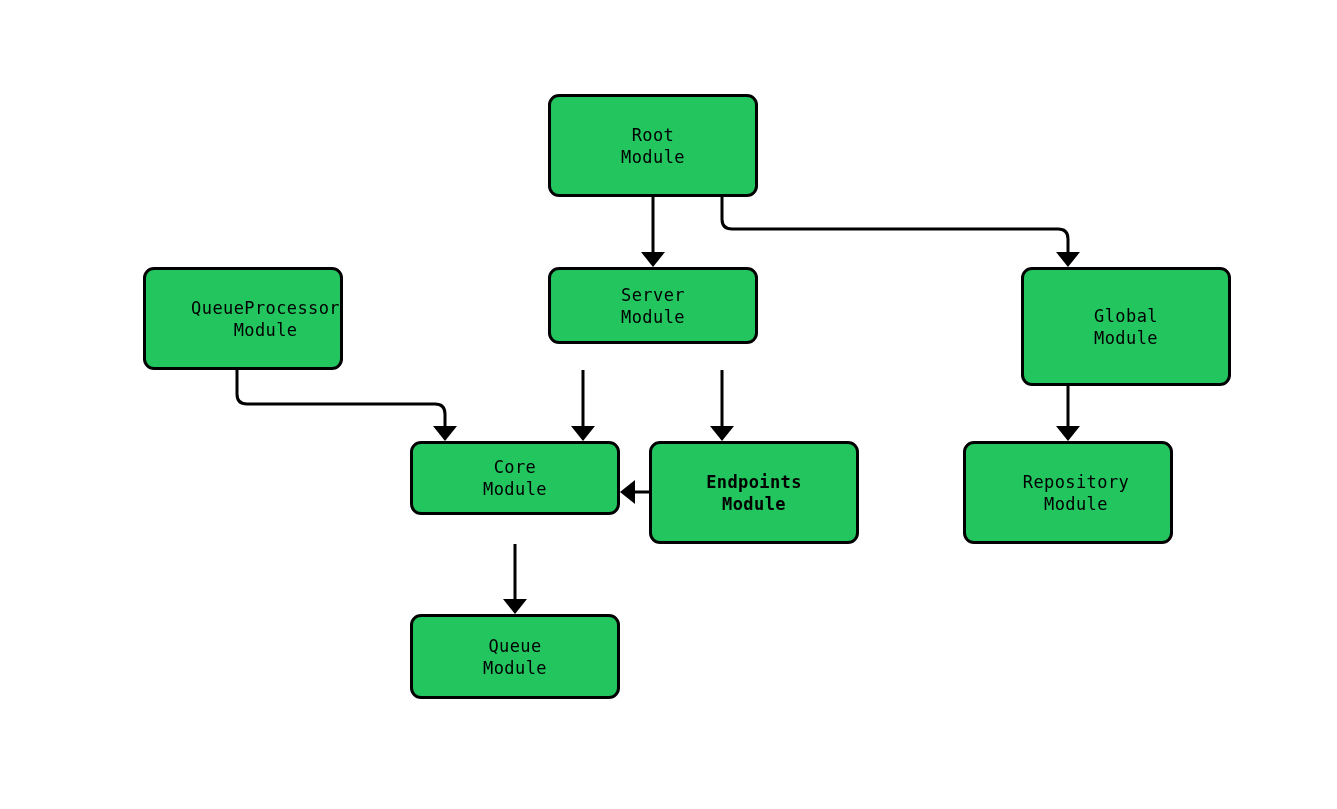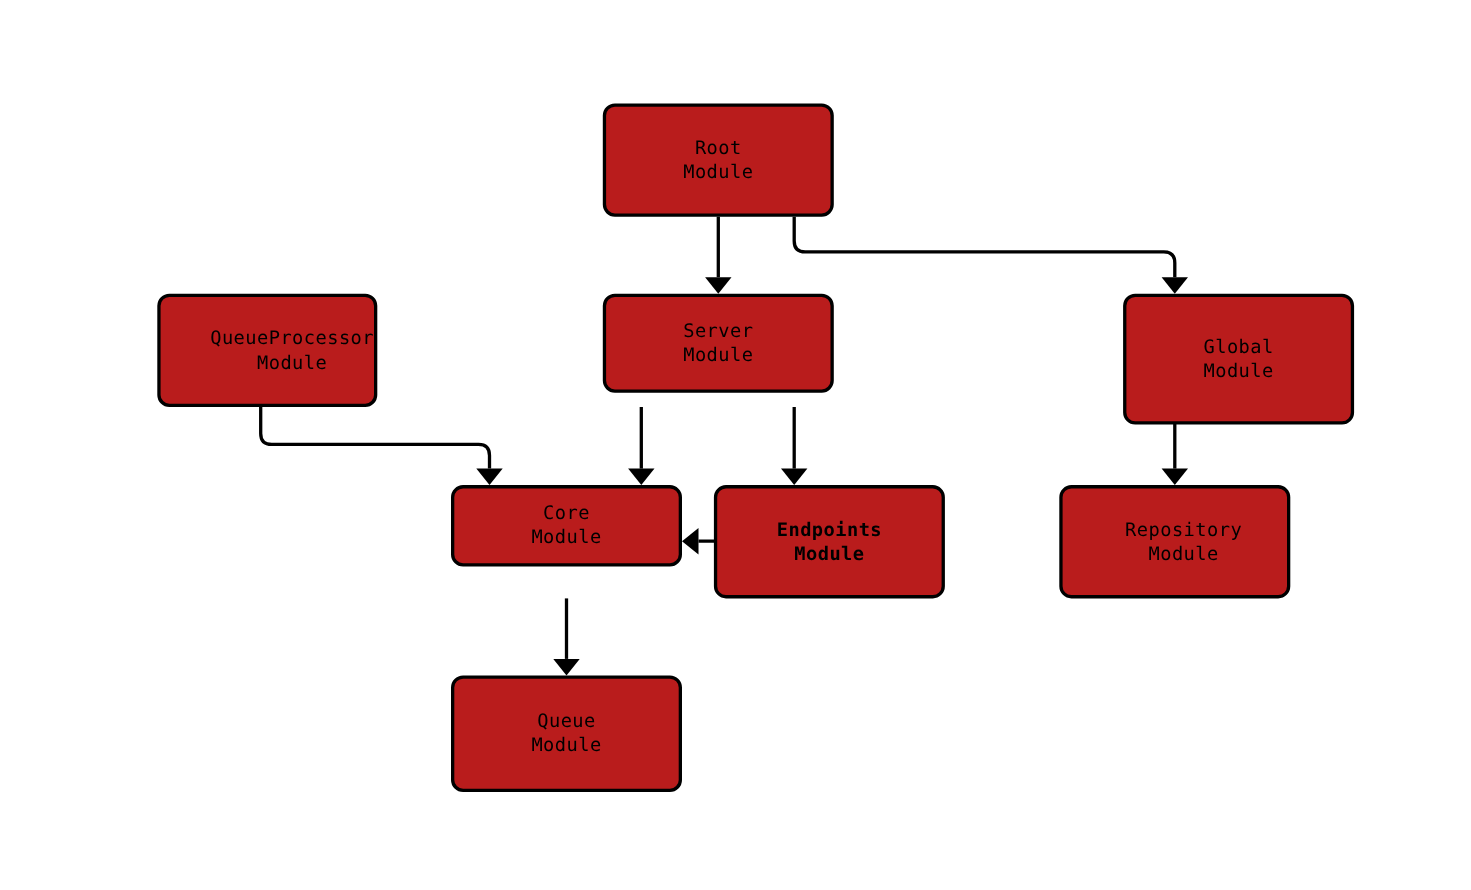--- a/index.html
+++ b/index.html
@@ -23,21 +23,21 @@
   #edge-layer {
     position: absolute;
     left: 0;
     top: 0;
     width: 1337px;
     height: 809px;
   }
   .node {
     position: absolute;
     box-sizing: border-box;
-    background: #b91c1c;
+    background: #22c55e;
     border: 3px solid #000000;
     border-radius: 11px;
     display: flex;
     align-items: center;
     justify-content: center;
     z-index: 2;
   }
   .node-label {
     font-family: "DejaVu Sans Mono", "Liberation Mono", monospace;
     font-size: 17px;
@@ -92,21 +92,21 @@
   <div class="node" style="left:548px; top:94px; width:210px; height:103px;">
     <span class="node-label">Root
 Module</span>
   </div>
 
   <div class="node" style="left:143px; top:267px; width:200px; height:103px;justify-content:flex-end;">
     <span class="node-label">QueueProcessor
 Module</span>
   </div>
 
-  <div class="node" style="left:548px; top:267px; width:210px; height:90px;">
+  <div class="node" style="left:548px; top:267px; width:210px; height:77px;">
     <span class="node-label">Server
 Module</span>
   </div>
 
   <div class="node" style="left:1021px; top:267px; width:210px; height:119px;">
     <span class="node-label">Global
 Module</span>
   </div>
 
   <div class="node" style="left:410px; top:441px; width:210px; height:74px;">
@@ -117,18 +117,18 @@
   <div class="node" style="left:649px; top:441px; width:210px; height:103px;font-weight:bold;">
     <span class="node-label">Endpoints
 Module</span>
   </div>
 
   <div class="node" style="left:963px; top:441px; width:210px; height:103px;padding-left:16px;">
     <span class="node-label">Repository
 Module</span>
   </div>
 
-  <div class="node" style="left:410px; top:614px; width:210px; height:106px;">
+  <div class="node" style="left:410px; top:614px; width:210px; height:85px;">
     <span class="node-label">Queue
 Module</span>
   </div>
 
 </div>
 
 </body></html>

